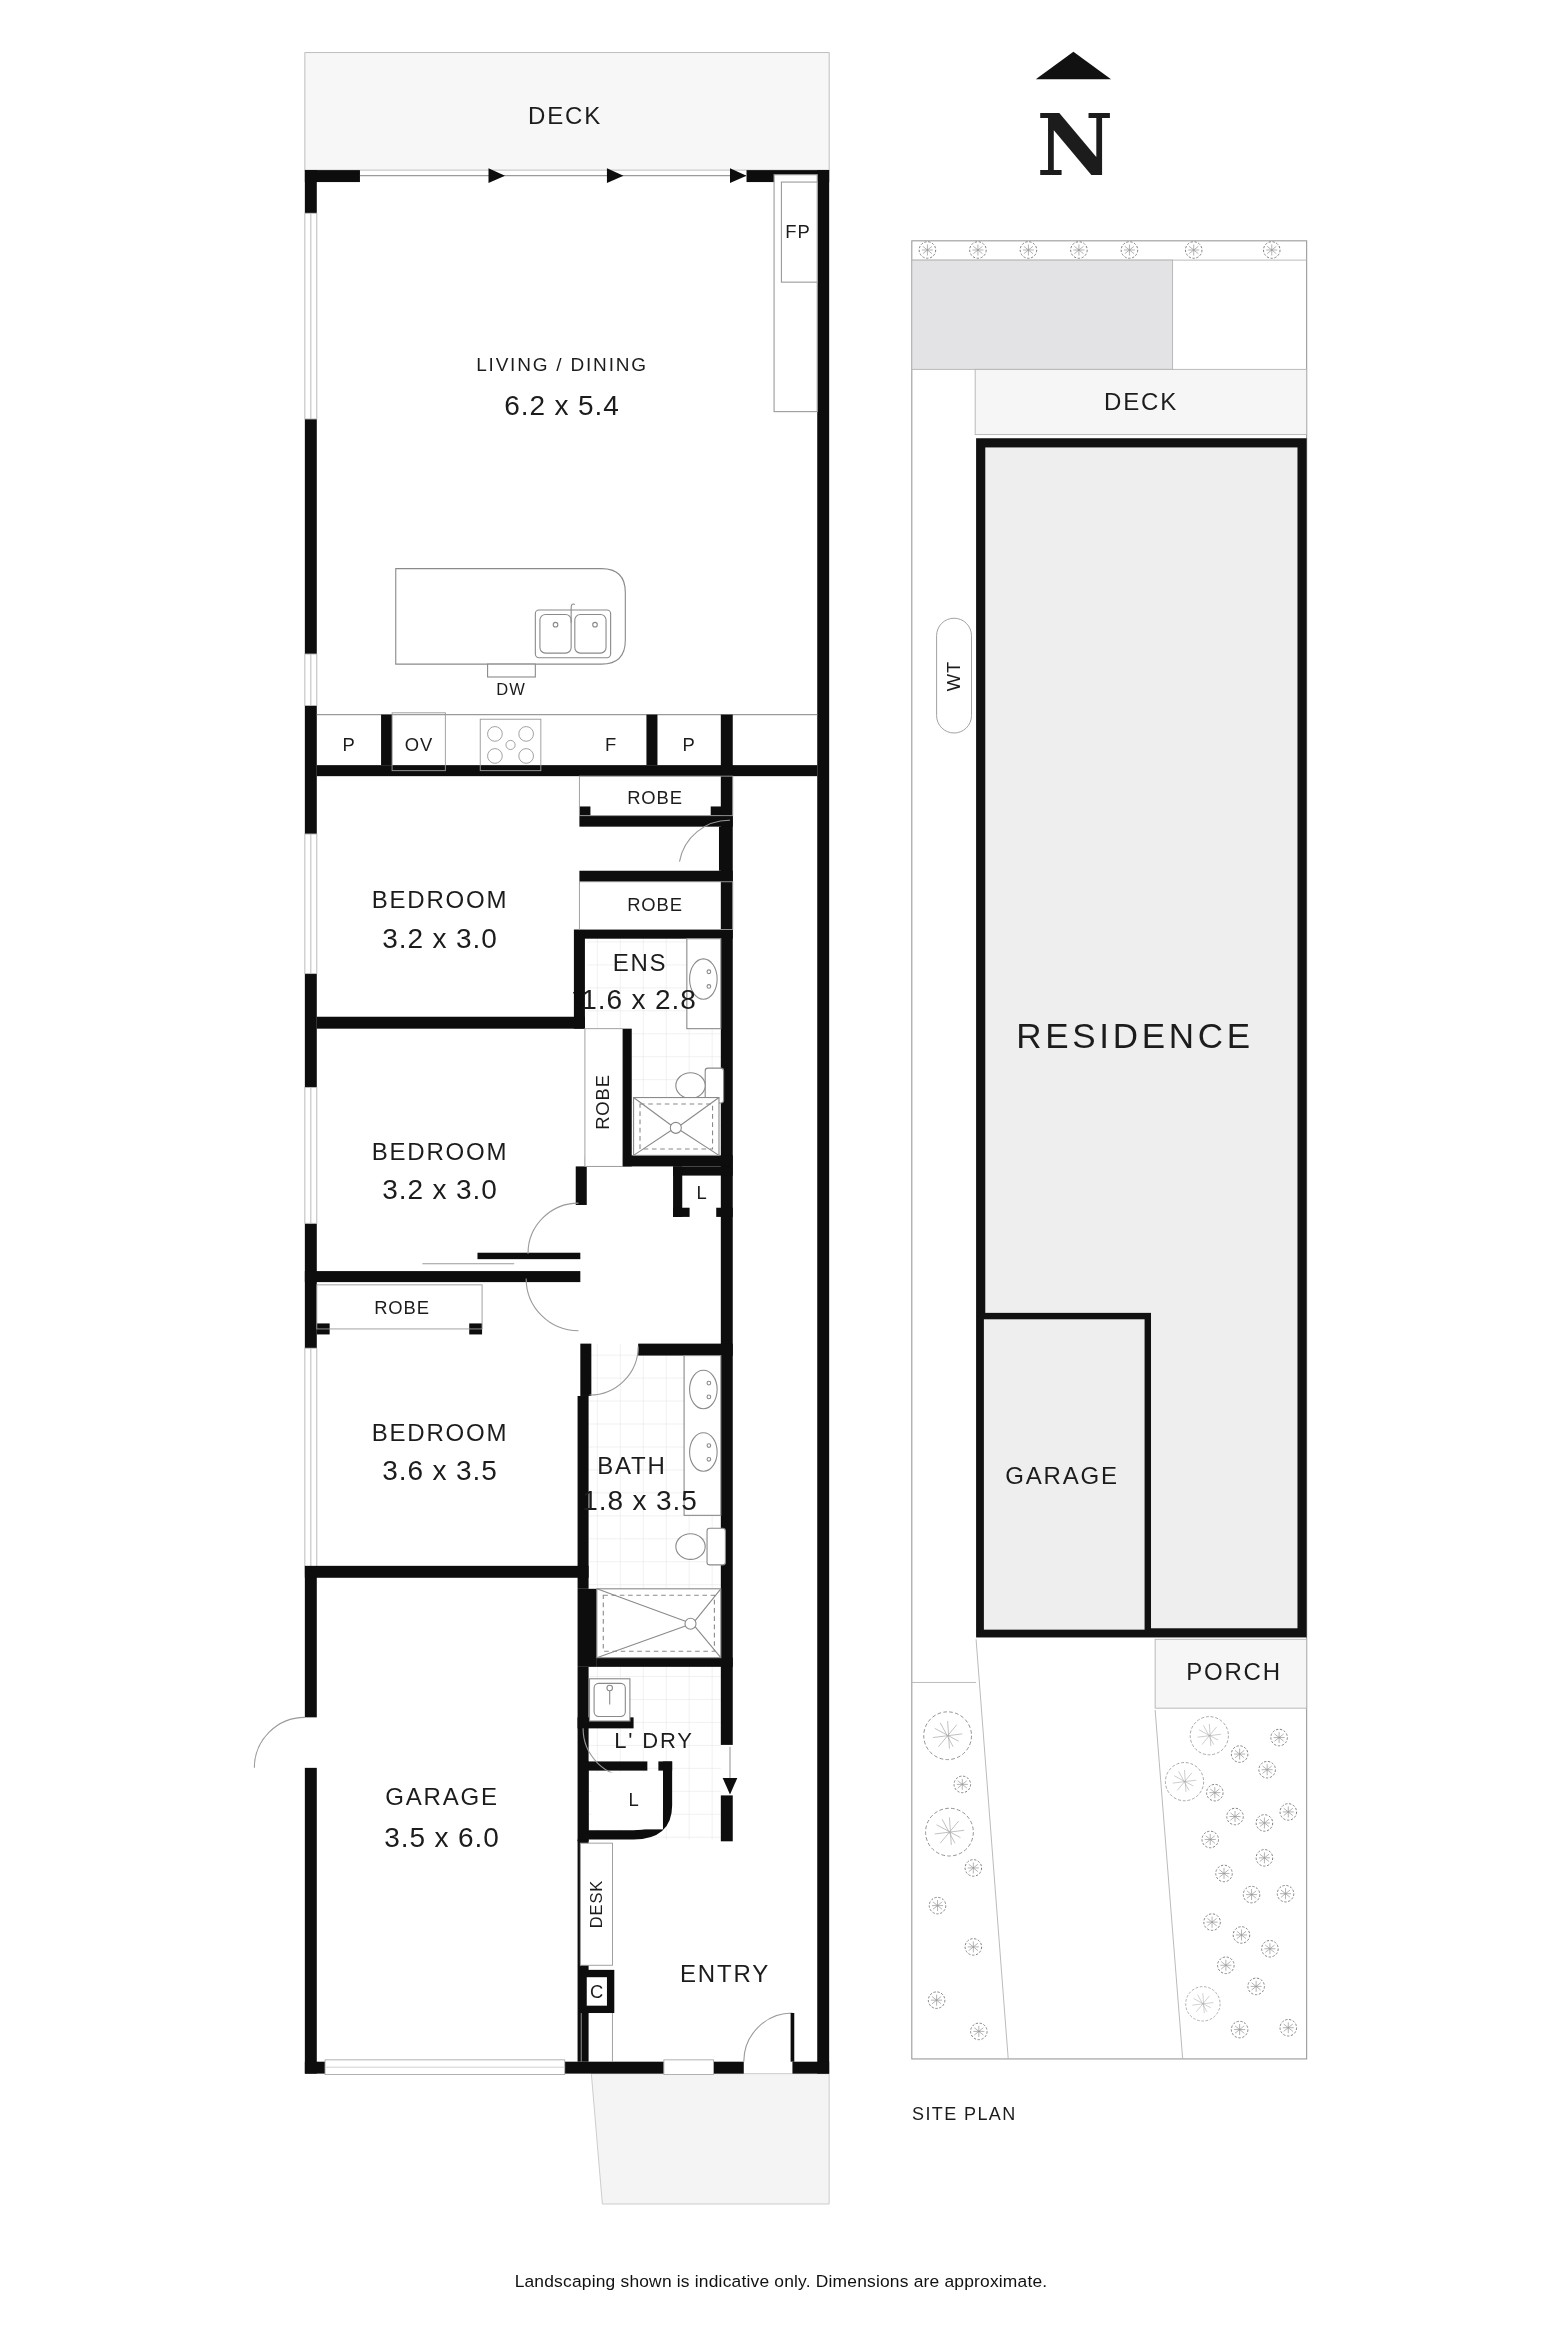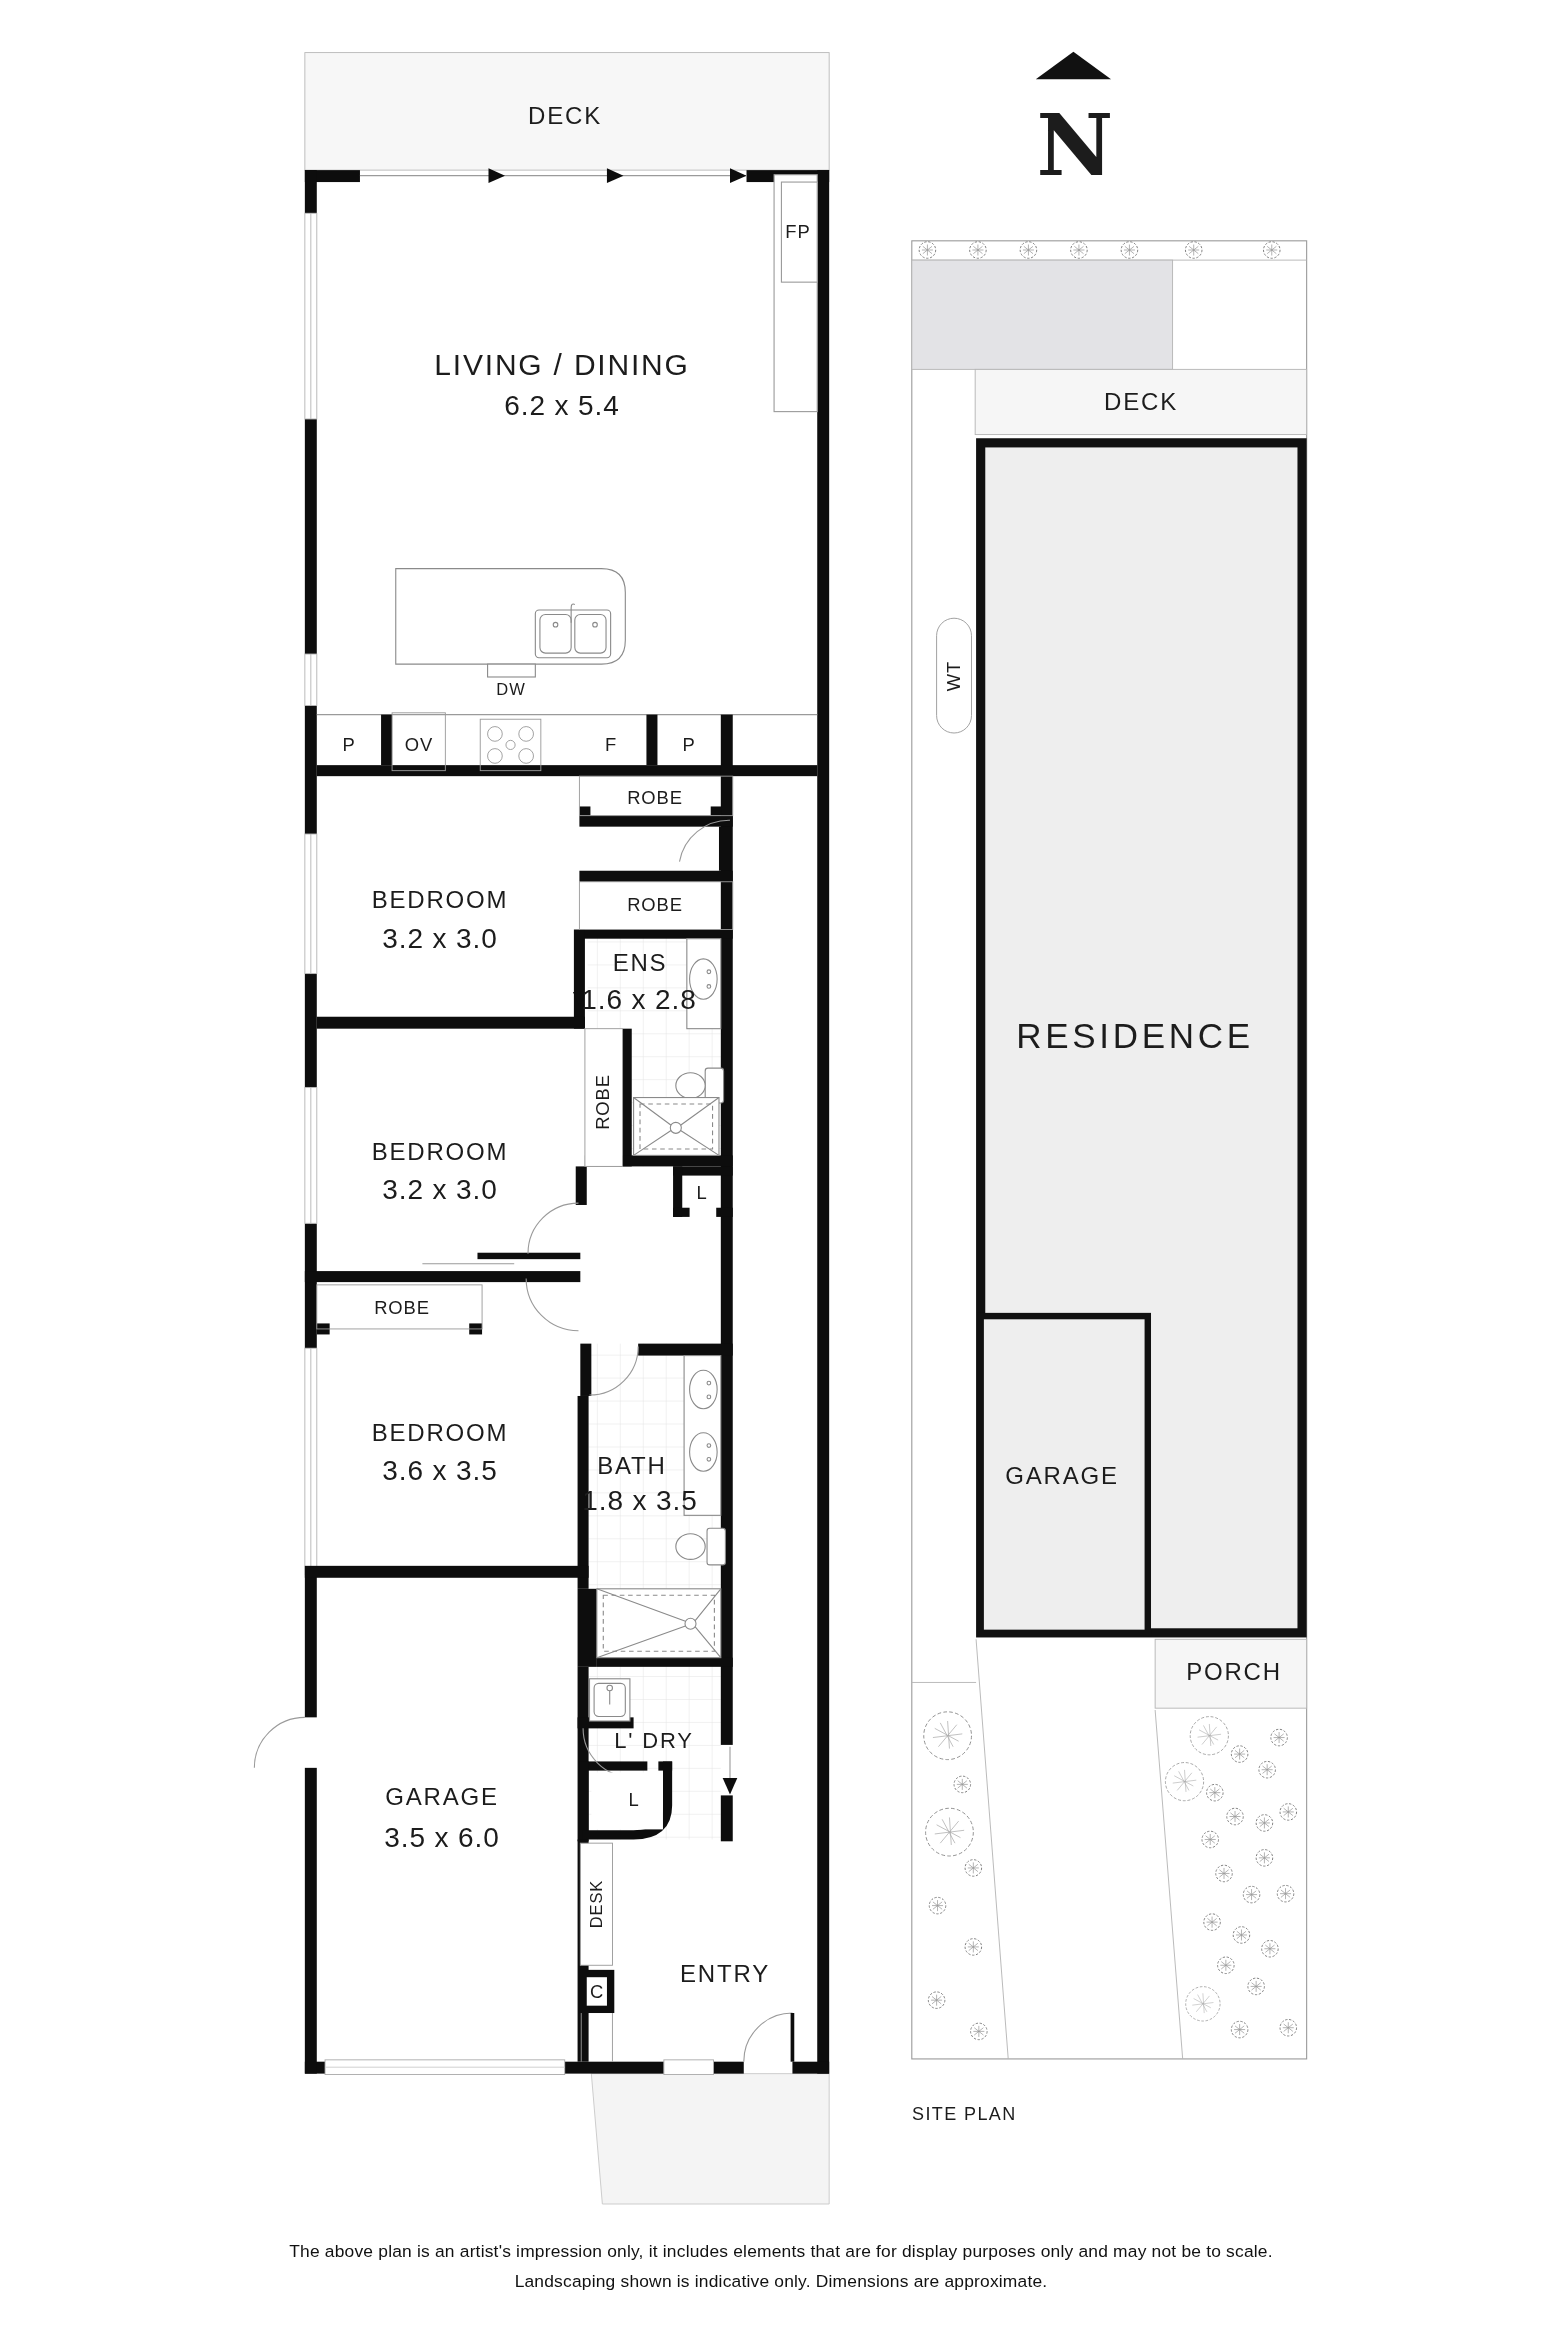--- a/index.html
+++ b/index.html
@@ -320,21 +320,21 @@
           <use href="#shrub" x="1335" y="2140"></use>
       <use href="#shrub" x="1368" y="2163"></use>
           <use href="#shrub" x="1350" y="2210"></use>
       <use href="#shrub" x="1403" y="2208"></use>
     </g>
   </g>
 </svg>
 
 <div class="lbl" style="left:565px;top:116px;">DECK</div>
 <div class="lbl small" style="left:798px;top:232px;">FP</div>
-<div class="lbl" style="left:562px;top:365px;font-size:30px;">LIVING / DINING</div>
+<div class="lbl" style="left:562px;top:365px;font-size:19px;">LIVING / DINING</div>
 <div class="lbl dims" style="left:562px;top:406px;">6.2 x 5.4</div>
 <div class="lbl tiny" style="left:511px;top:689px;">DW</div>
 <div class="lbl small" style="left:349px;top:745px;">P</div>
 <div class="lbl small" style="left:419px;top:745px;">OV</div>
 <div class="lbl small" style="left:611px;top:745px;">F</div>
 <div class="lbl small" style="left:689px;top:745px;">P</div>
 <div class="lbl small" style="left:655px;top:798px;">ROBE</div>
 <div class="lbl" style="left:440px;top:900px;">BEDROOM</div>
 <div class="lbl dims" style="left:440px;top:939px;">3.2 x 3.0</div>
 <div class="lbl small" style="left:655px;top:905px;">ROBE</div>
@@ -358,17 +358,16 @@
 <div class="lbl small" style="left:597px;top:1992px;">C</div>
 
 <div class="lbl north" style="left:1075px;top:145px;">N</div>
 <div class="lbl" style="left:1141px;top:402px;">DECK</div>
 <div class="lbl small vert" style="left:954px;top:676px;">WT</div>
 <div class="lbl big" style="left:1135px;top:1036px;">RESIDENCE</div>
 <div class="lbl" style="left:1062px;top:1476px;">GARAGE</div>
 <div class="lbl" style="left:1234px;top:1672px;">PORCH</div>
 <div class="lbl left-align" style="left:912px;top:2114px;font-size:18px;letter-spacing:1.4px;">SITE PLAN</div>
 
-<div class="lbl disc" style="left:781px;top:2251px;">The above plan is an artist's impression only, it includes elements that are for display purposes only and may not be to scale.</div>
 <div class="lbl disc" style="left:781px;top:2281px;">Landscaping shown is indicative only. Dimensions are approximate.</div>
 
 </div>
 
 
 </body></html>

